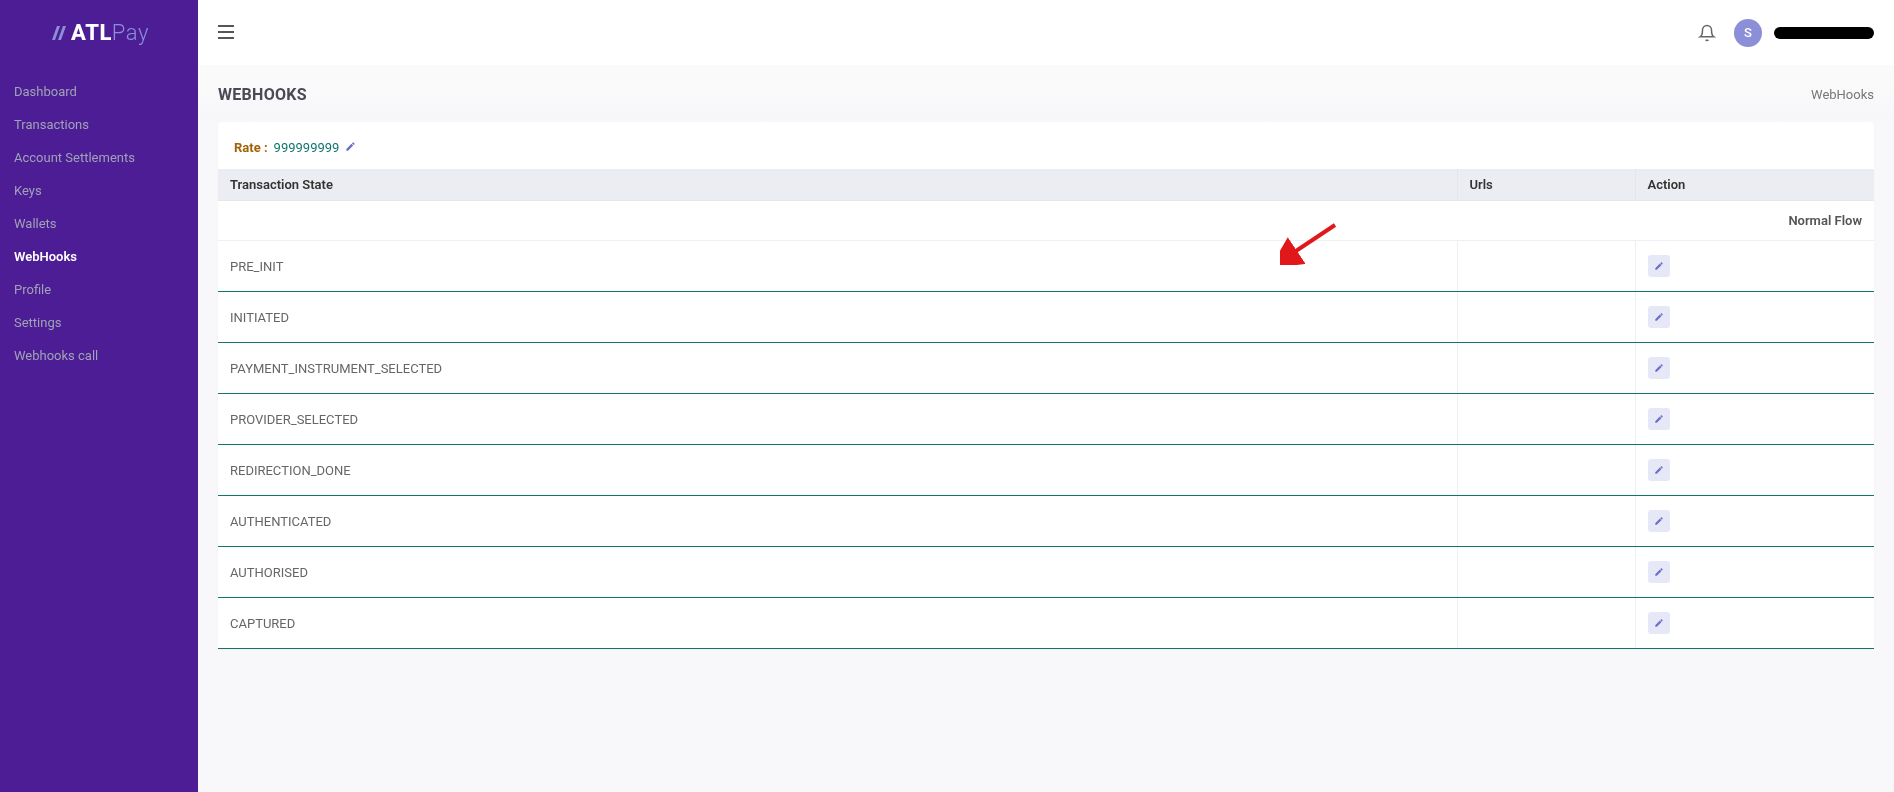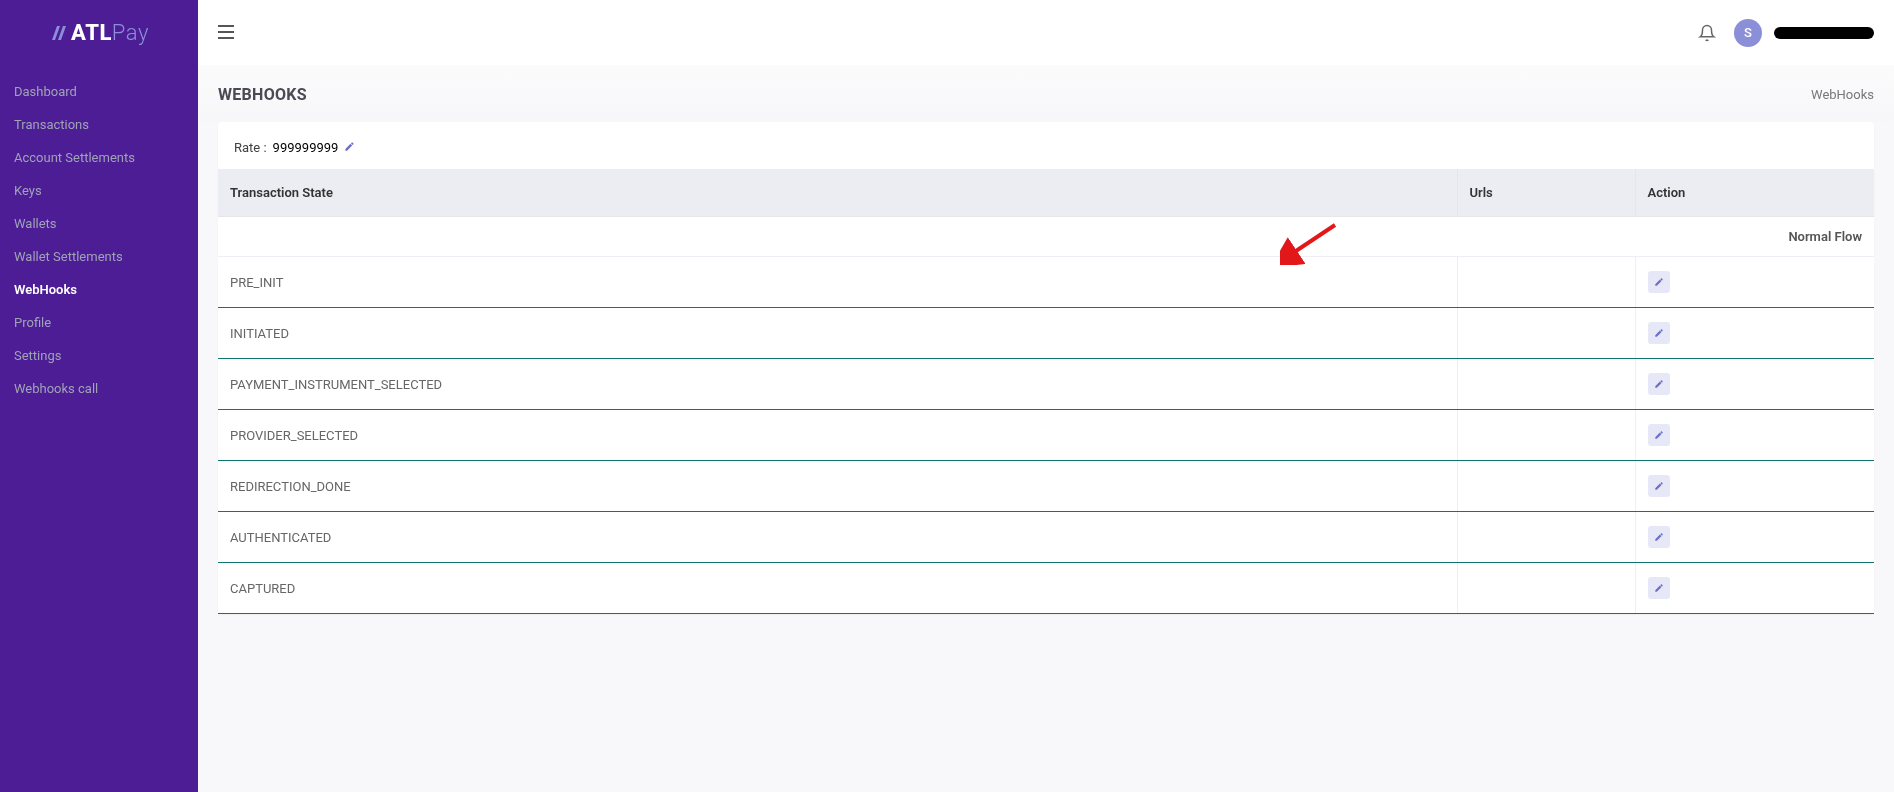--- a/index.html
+++ b/index.html
@@ -119,36 +119,36 @@
       padding-top: 18px;
     }
     .rate-row {
       padding: 0 16px 14px;
       font-size: 13px;
       color: #555;
       display: flex;
       align-items: center;
       gap: 6px;
     }
-    .rate-label { font-weight: 400; color: #404040; }
-    .rate-value { color: #000000; }
+    .rate-label { font-weight: 700; color: #a16207; }
+    .rate-value { color: #0f766e; }
     .rate-edit {
       color: #6c70c9;
       cursor: pointer;
       font-size: 12px;
     }
     
     table { width: 100%; border-collapse: collapse; }
     thead tr { background: #ecedf2; }
     th {
       text-align: left;
       font-weight: 600;
       font-size: 13px;
       color: #333;
-      padding: 16px 12px;
+      padding: 8px 12px;
       border-bottom: 1px solid #e5e6ec;
     }
     th:first-child { padding-left: 12px; }
     .col-state { width: auto; }
     .col-urls { width: 178px; border-left: 1px solid #e5e6ec; }
     .col-action { width: 239px; border-left: 1px solid #e5e6ec; }
     
     .section-row td {
       text-align: right;
       font-size: 13px;
@@ -195,21 +195,20 @@
     </span>
     <span class="bold">ATL</span>
       <span class="thin">Pay</span>
   </div>
   <nav class="nav">
     <a class="nav-item">Dashboard</a>
     <a class="nav-item">Transactions</a>
     <a class="nav-item">Account Settlements</a>
     <a class="nav-item">Keys</a>
     <a class="nav-item">Wallets</a>
-    <a class="nav-item">Wallet Settlements</a>
     <a class="nav-item active">WebHooks</a>
     <a class="nav-item">Profile</a>
     <a class="nav-item">Settings</a>
     <a class="nav-item">Webhooks call</a>
   </nav>
 </div>
 
 <div class="topbar">
   <span class="hamburger">
     <svg width="16" height="14" viewBox="0 0 16 14">
@@ -305,20 +304,29 @@
           <tr class="data-row">
             <td>AUTHENTICATED</td>
             <td class="urls-cell"></td>
             <td class="action-cell"><span class="edit-btn">
                 <svg viewBox="0 0 24 24" fill="#6c70c9">
                   <path d="M3 17.25V21h3.75L17.81 9.94l-3.75-3.75L3 17.25zM20.71 7.04a1 1 0 0 0 0-1.41l-2.34-2.34a1 1 0 0 0-1.41 0l-1.83 1.83 3.75 3.75 1.83-1.83z"></path>
                 </svg>
               </span></td>
           </tr>
           <tr class="data-row">
+            <td>AUTHORISED</td>
+            <td class="urls-cell"></td>
+            <td class="action-cell"><span class="edit-btn">
+                <svg viewBox="0 0 24 24" fill="#6c70c9">
+                  <path d="M3 17.25V21h3.75L17.81 9.94l-3.75-3.75L3 17.25zM20.71 7.04a1 1 0 0 0 0-1.41l-2.34-2.34a1 1 0 0 0-1.41 0l-1.83 1.83 3.75 3.75 1.83-1.83z"></path>
+                </svg>
+              </span></td>
+          </tr>
+          <tr class="data-row">
             <td>CAPTURED</td>
             <td class="urls-cell"></td>
             <td class="action-cell"><span class="edit-btn">
                 <svg viewBox="0 0 24 24" fill="#6c70c9">
                   <path d="M3 17.25V21h3.75L17.81 9.94l-3.75-3.75L3 17.25zM20.71 7.04a1 1 0 0 0 0-1.41l-2.34-2.34a1 1 0 0 0-1.41 0l-1.83 1.83 3.75 3.75 1.83-1.83z"></path>
                 </svg>
               </span></td>
           </tr>
         </tbody>
     </table>

